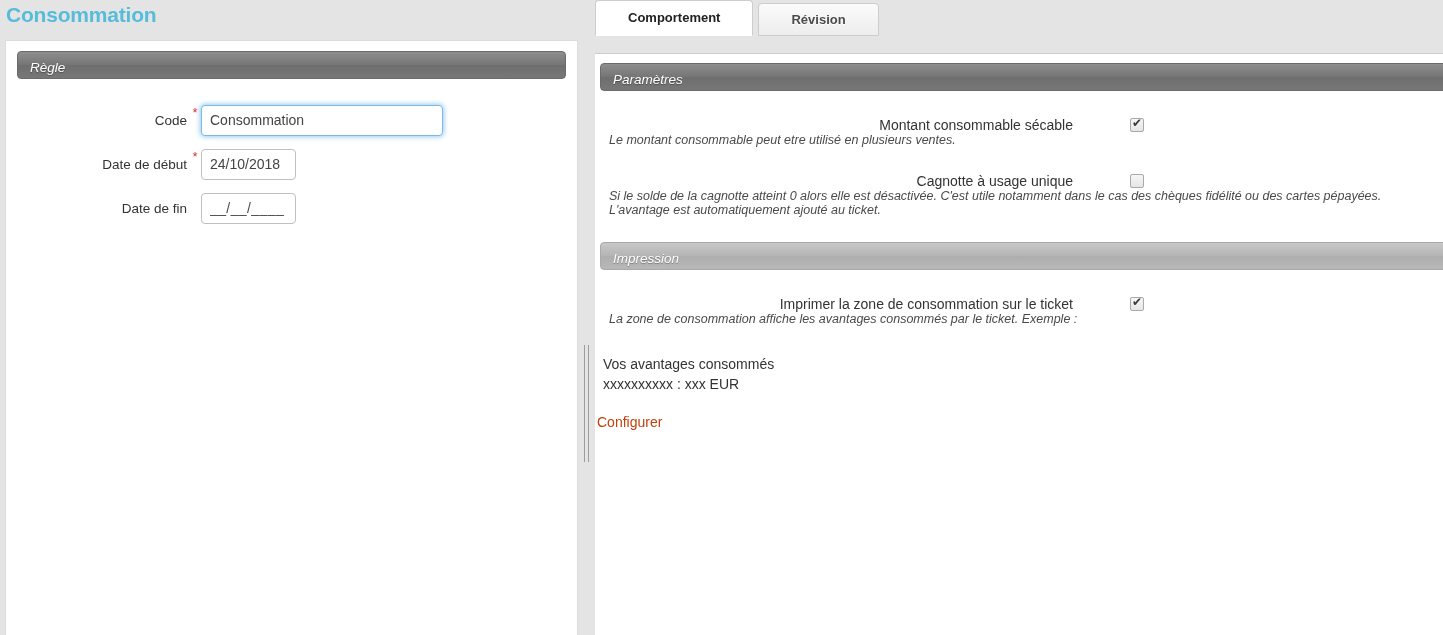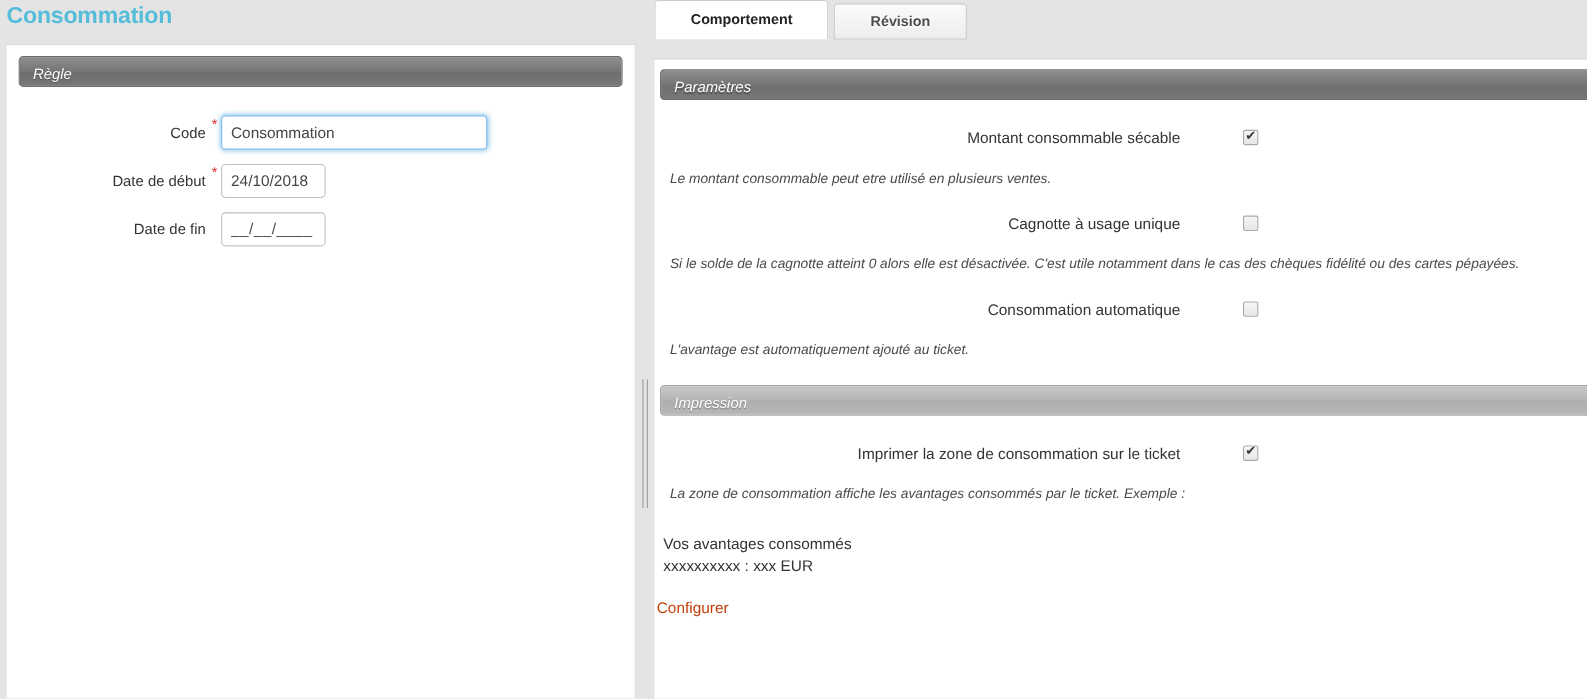--- a/index.html
+++ b/index.html
@@ -216,21 +216,20 @@
     position: absolute;
     left: 1px; top: -3px;
     font-size: 12px;
     line-height: 14px;
     color: #3a3a3a;
   }
   .help {
     font-size: 12.5px;
     font-style: italic;
     color: #4a4a4a;
-    margin-top: 22px;
     padding-left: 14px;
     white-space: nowrap;
   }
   .example {
     margin-top: 28px;
     padding-left: 8px;
     font-size: 14px;
     color: #333;
     line-height: 20px;
   }
@@ -312,24 +311,20 @@
         <span class="cbx checked"></span>
       </div>
       <div class="help">Le montant consommable peut etre utilisé en plusieurs ventes.</div>
 
       <div class="check-row">
         <span class="check-label">Cagnotte à usage unique</span>
         <span class="cbx"></span>
       </div>
       <div class="help">Si le solde de la cagnotte atteint 0 alors elle est désactivée. C'est utile notamment dans le cas des chèques fidélité ou des cartes pépayées.</div>
 
-      <div class="check-row">
-        <span class="check-label">Consommation automatique</span>
-        <span class="cbx"></span>
-      </div>
       <div class="help">L'avantage est automatiquement ajouté au ticket.</div>
 
       <div class="section-header light" style="margin-top:25px;">
         <span>Impression</span>
       </div>
 
       <div class="check-row">
         <span class="check-label">Imprimer la zone de consommation sur le ticket</span>
         <span class="cbx checked"></span>
       </div>

